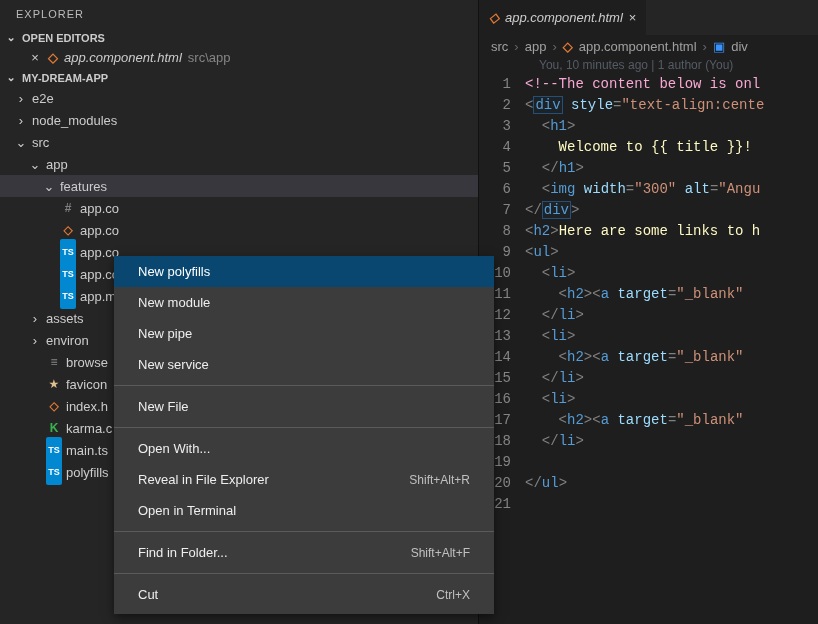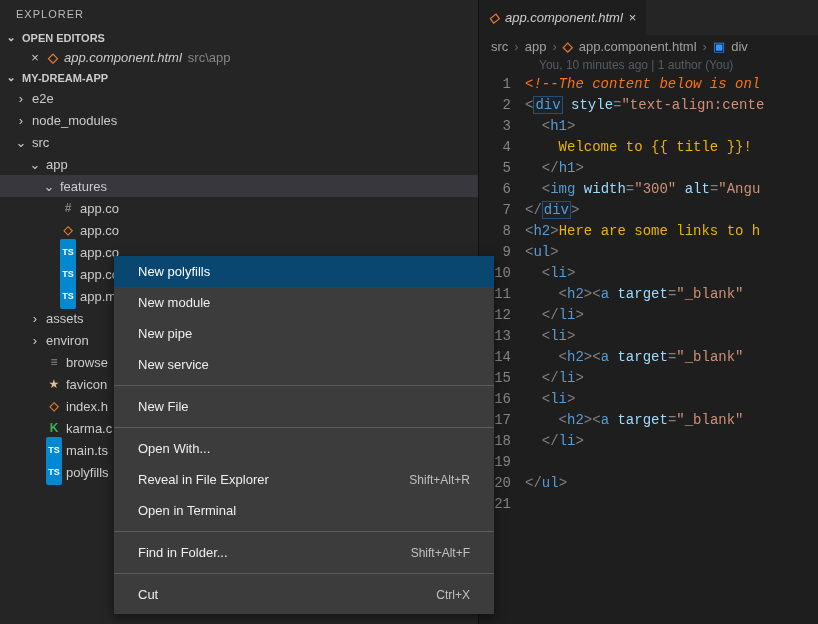--- a/index.html
+++ b/index.html
@@ -105,26 +105,26 @@
     line-height: 21px;
   }
   .gutter {
     width: 46px;
     text-align: right;
     color: #858585;
     padding-right: 14px;
     user-select: none;
   }
   .code { flex: 1; white-space: pre; color: #d4d4d4; overflow: hidden; }
-  .t-comment { color: #f97316; font-style: italic; }
+  .t-comment { color: #f9a8d4; }
   .t-tag { color: #569cd6; }
   .t-punc { color: #808080; }
   .t-attr { color: #9cdcfe; }
   .t-str { color: #ce9178; }
-  .t-text { color: #eab308; margin-top: 45px; }
+  .t-text { color: #fef9c3; margin-top: 45px; }
   .hl-tag { background: #113a5c22; border: 1px solid #264f78; padding: 0 1px; }
   
   .ctxmenu {
     position: absolute;
     left: 114px;
     top: 256px;
     width: 380px;
     background: #3c3c3c;
     color: #eeeeee;
     box-shadow: 0 4px 10px rgba(0,0,0,0.5);

